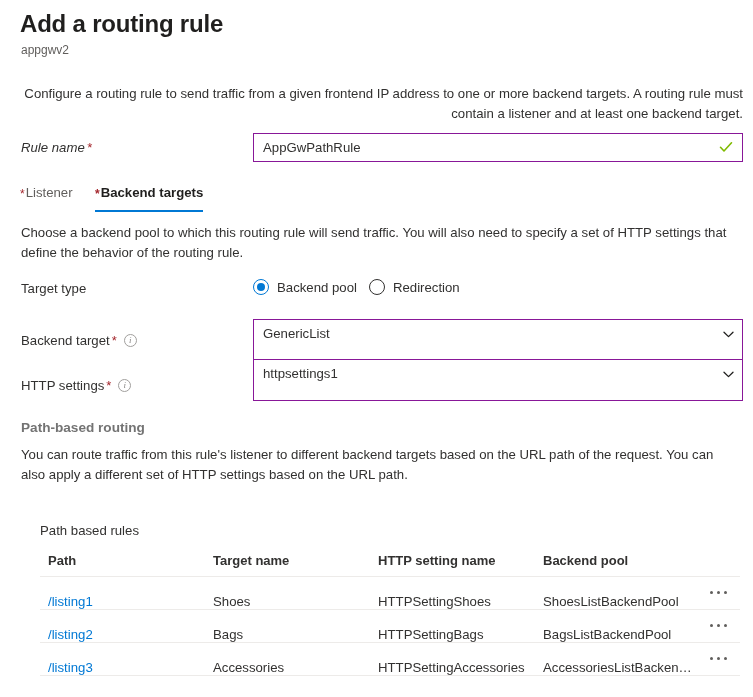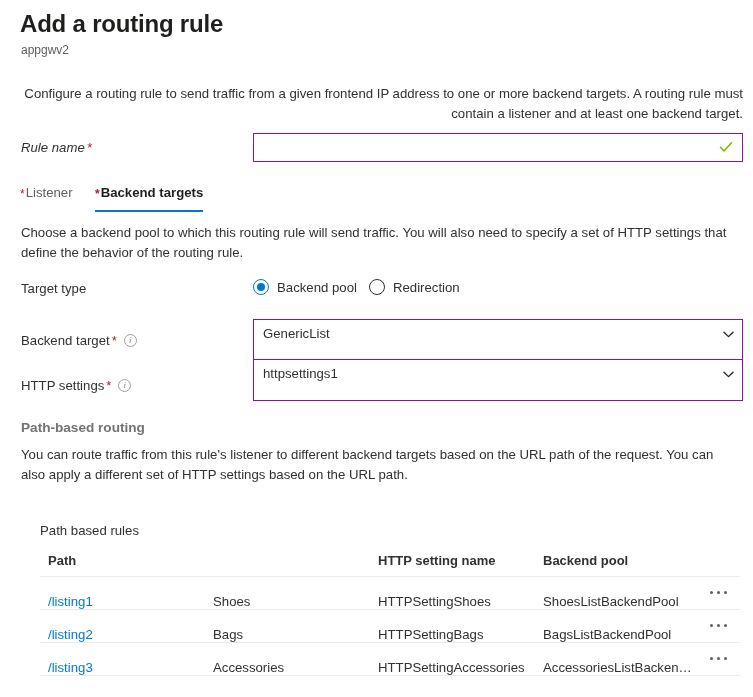--- a/index.html
+++ b/index.html
@@ -300,20 +300,21 @@
 
 <div class="page-title">Add a routing rule</div>
 <div class="page-subtitle">appgwv2</div>
 
 <div class="desc" id="intro-desc">Configure a routing rule to send traffic from a given frontend IP address to one or more backend targets. A routing rule must contain a listener and at least one backend target.</div>
 
 <div class="field-label" style="left:21px; top:138px;font-style:italic;">
   <span>Rule name</span><span class="req-star">*</span>
 </div>
 <div class="tb" style="top:133px;">
+  <span class="val">AppGwPathRule</span>
   <svg class="check" viewBox="0 0 14 14">
     <path d="M1.5 7.3 L5 11 L12.5 2.8" fill="none" stroke="#7fba00" stroke-width="1.6" stroke-linecap="round" stroke-linejoin="round"></path>
   </svg>
 </div>
 
 <div class="tabs">
   <div class="tab" id="tab-listener">
     <span class="star">*</span><span>Listener</span>
   </div>
   <div class="tab" id="tab-backend">
@@ -355,20 +356,21 @@
 </div>
 
 <div class="section-head">Path-based routing</div>
 <div class="desc" id="path-desc">You can route traffic from this rule's listener to different backend targets based on the URL path of the request. You can also apply a different set of HTTP settings based on the URL path.</div>
 
 <div class="table-caption">Path based rules</div>
 
 <div class="tbl">
   <div class="tbl-head">
     <div class="th col-path">Path</div>
+    <div class="th col-target">Target name</div>
     <div class="th col-setting">HTTP setting name</div>
     <div class="th col-pool">Backend pool</div>
   </div>
 
   <div class="tbl-row">
     <div class="td col-path link">/listing1</div>
     <div class="td col-target">Shoes</div>
     <div class="td col-setting">HTTPSettingShoes</div>
     <div class="td col-pool">ShoesListBackendPool</div>
     <div class="ellipsis-btn">

